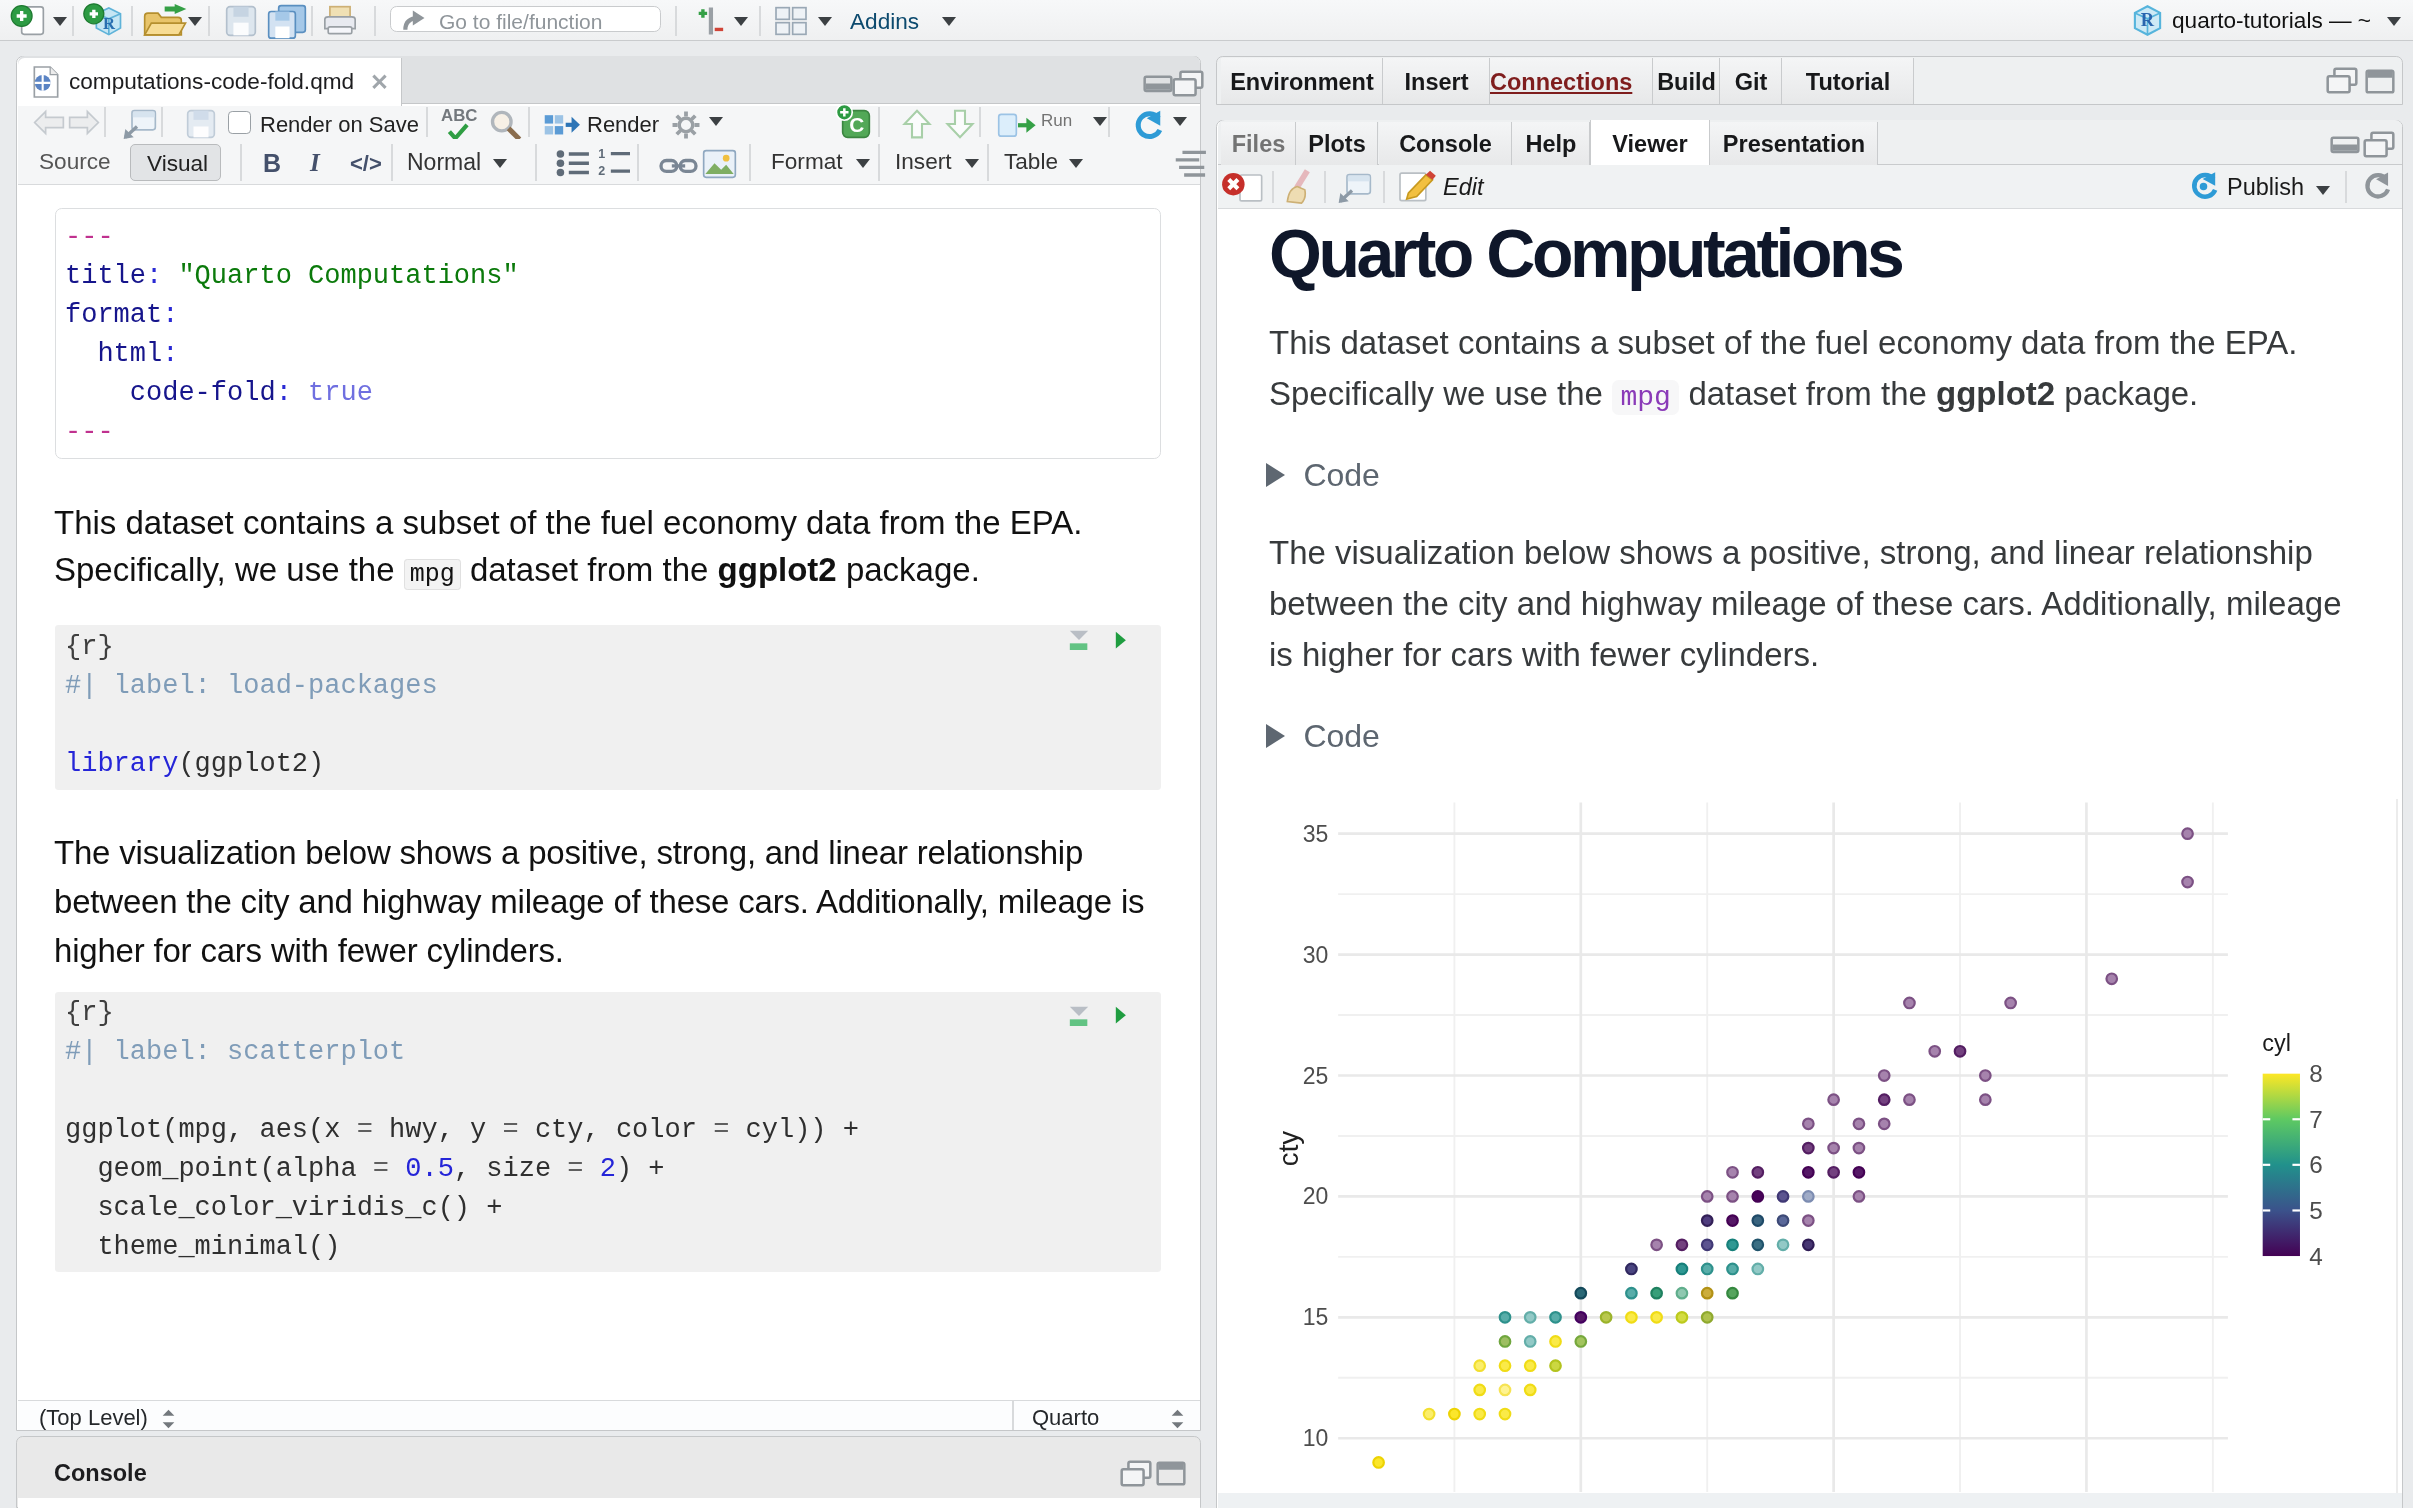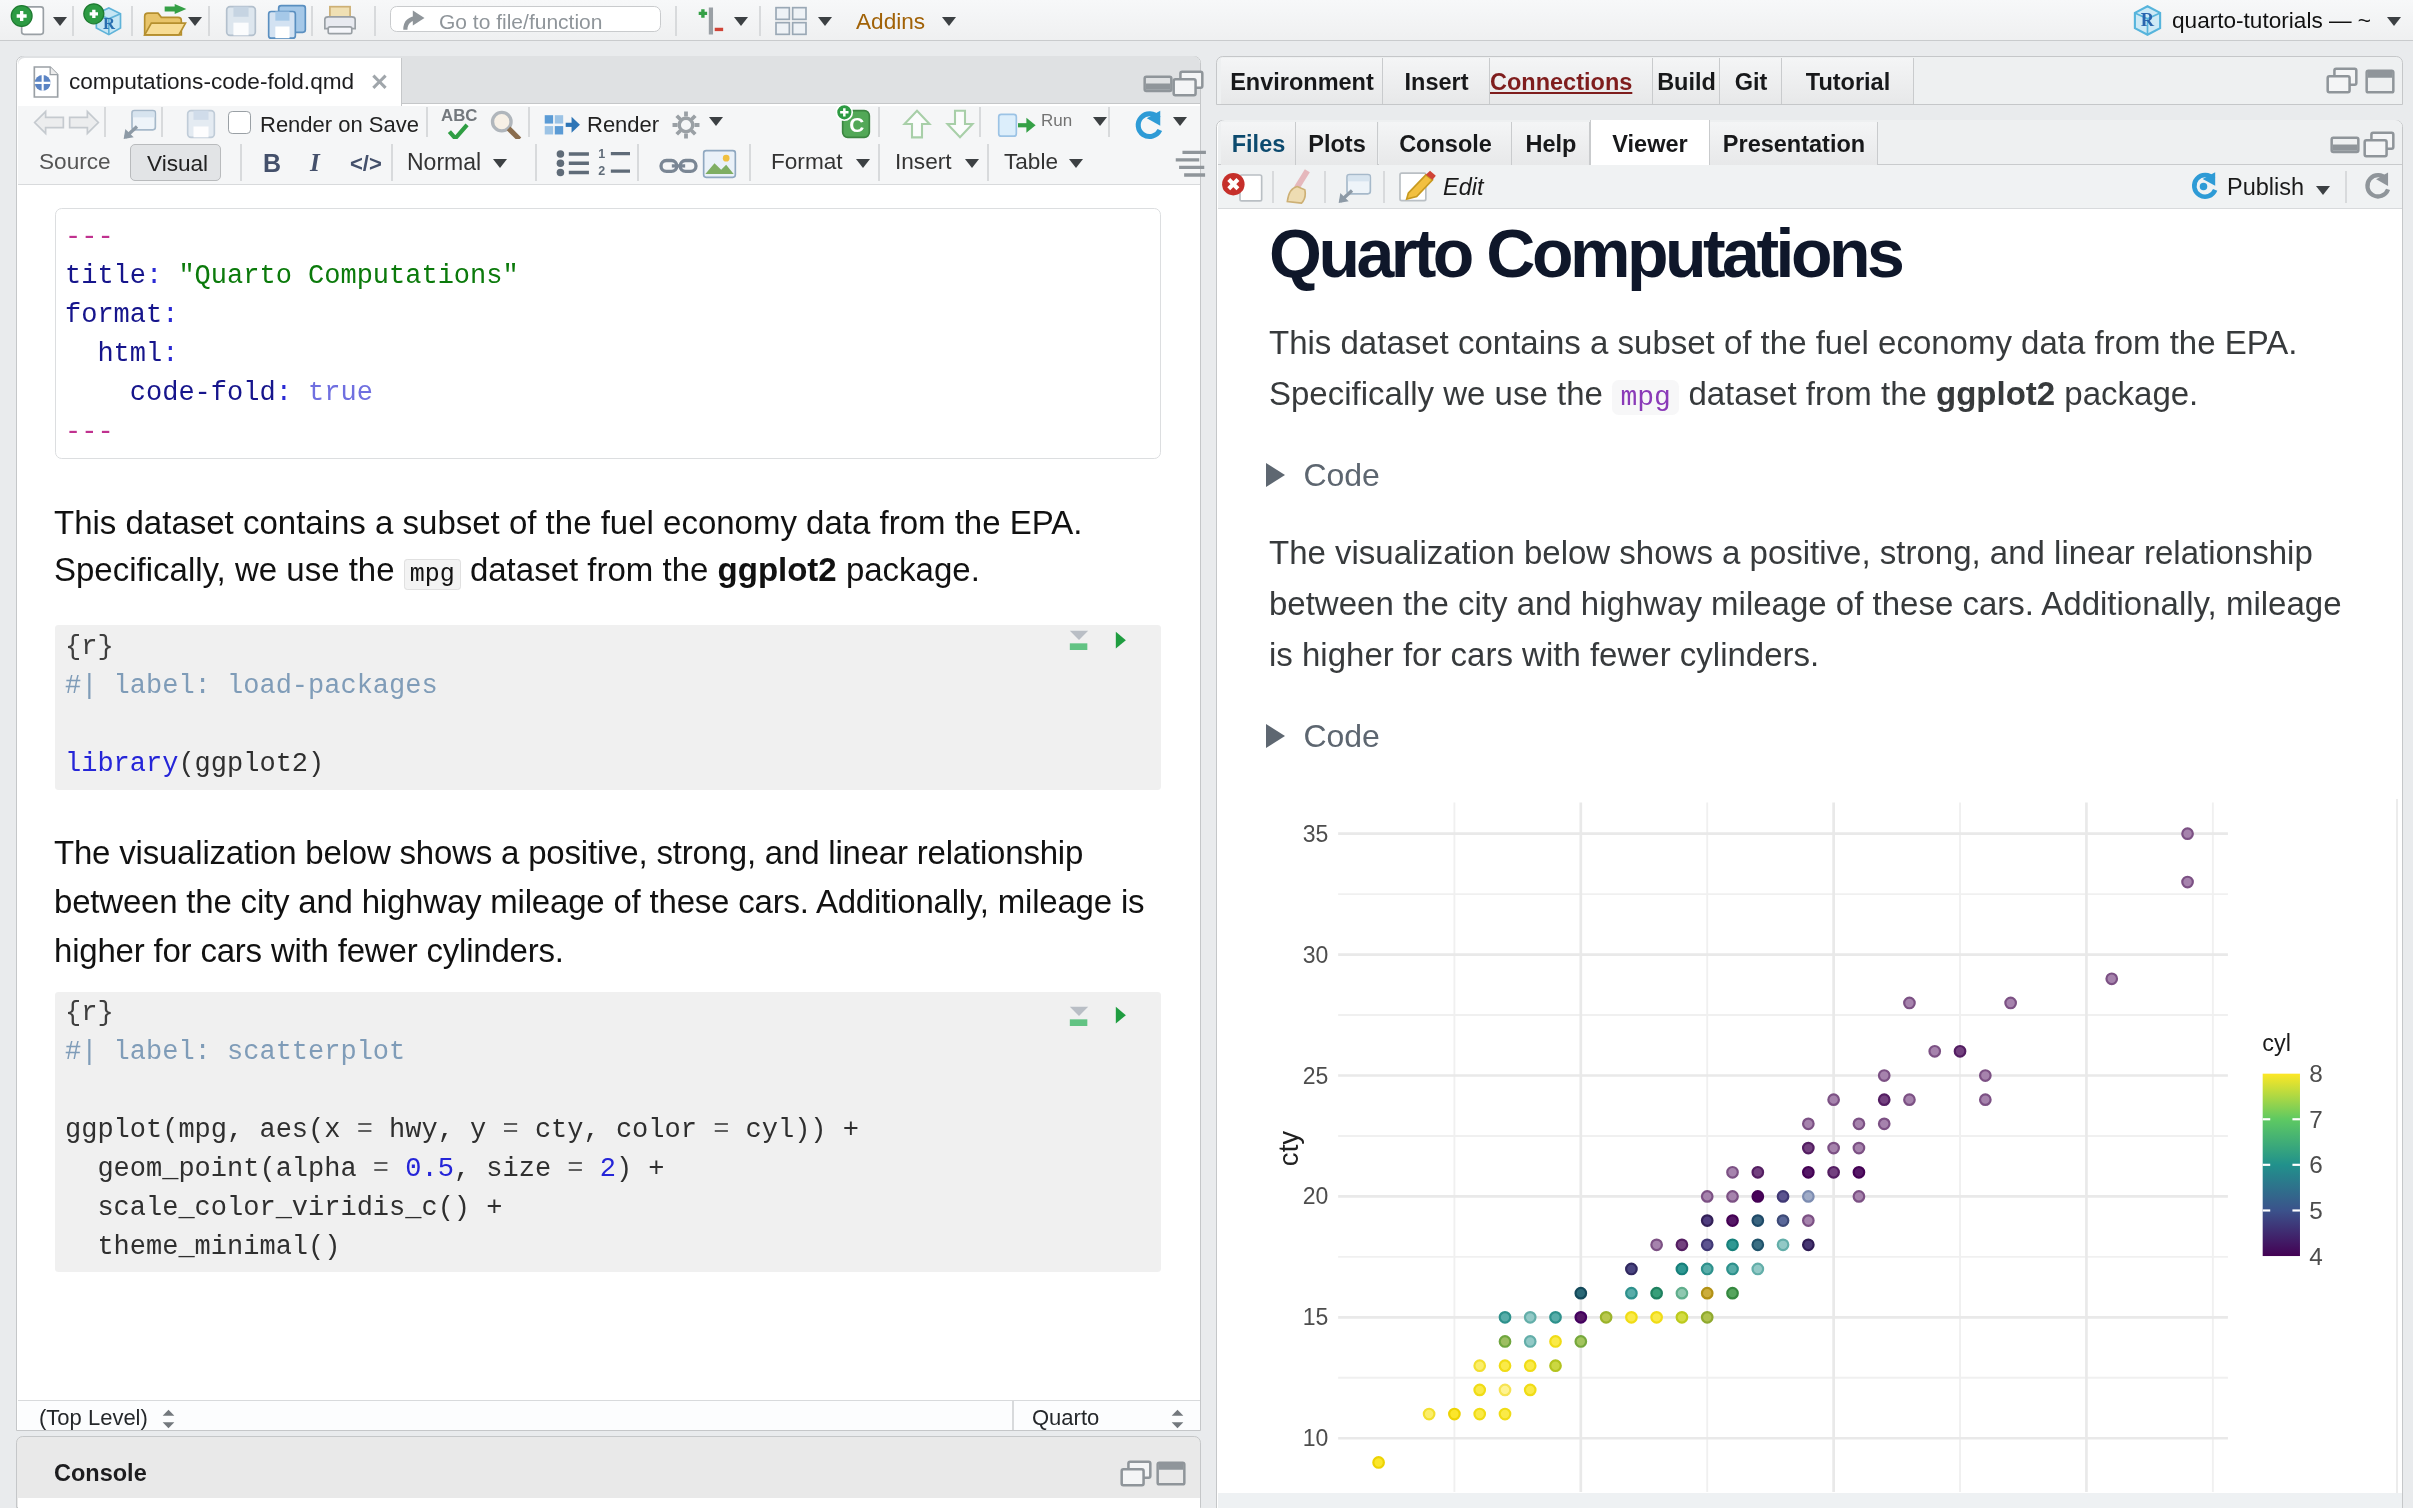--- a/index.html
+++ b/index.html
@@ -65,21 +65,21 @@
 <div class="abs" style="left:759px;top:5.9px;width:1.7px;height:30px;background:#d8dadc;"></div>
 <div class="abs" style="left:774px;top:5.9px;"><svg width="34" height="30" viewBox="0 0 40 36">
       <g fill="#eef2f6" stroke="#9aa8b5" stroke-width="2">
         <rect x="2" y="2" width="16" height="14"></rect>
         <rect x="22" y="2" width="16" height="14"></rect>
         <rect x="2" y="20" width="16" height="14"></rect>
         <rect x="22" y="20" width="16" height="14"></rect>
       </g>
     </svg></div>
 <div class="abs" style="left:818px;top:17px;width:0;height:0;border-left:7.5px solid transparent;border-right:7.5px solid transparent;border-top:9.2px solid #3c4043;"></div>
-<div class="abs" style="left:850px;top:9.2px;font-size:22.6px;color:#a16207;white-space:nowrap;margin-left:6px;">Addins</div>
+<div class="abs" style="left:850px;top:9.2px;font-size:22.6px;color:#0c4a6e;white-space:nowrap;">Addins</div>
 <div class="abs" style="left:942px;top:17px;width:0;height:0;border-left:7.5px solid transparent;border-right:7.5px solid transparent;border-top:9.2px solid #3c4043;"></div>
 <div class="abs" style="left:2129px;top:1.7px;"><svg width="37" height="37" viewBox="0 0 44 44">
       <path d="M7 13 L22 5 L37 13 L37 31 L22 39 L7 31 Z" fill="#cde9f5" stroke="#56b4dc" stroke-width="2.5"></path>
       <path d="M7 13 L22 20 L37 13 M22 20 L22 39" fill="none" stroke="#56b4dc" stroke-width="2"></path>
       <text x="14" y="28" font-size="22" fill="#2a65ae" font-family="Liberation Serif" font-weight="bold">R</text>
     </svg></div>
 <div class="abs" style="left:2172px;top:8.4px;font-size:22.6px;color:#111;white-space:nowrap;">quarto-tutorials — ~</div>
 <div class="abs" style="left:2387px;top:17px;width:0;height:0;border-left:7.5px solid transparent;border-right:7.5px solid transparent;border-top:9.2px solid #3c4043;"></div>
 <div class="abs" style="left:16px;top:56px;width:1185px;height:1375px;background:#fff;border:1.7px solid #c5c7c9;border-radius:6.7px 6.7px 0 0;"></div>
 <div class="abs" style="left:17.6px;top:56px;width:1182px;height:48px;background:#dfe1e3;border-bottom:1.7px solid #c5c7c9;border-radius:6.7px 6.7px 0 0;"></div>
@@ -298,21 +298,21 @@
       <rect x="2" y="11" width="26" height="19" rx="2" fill="#f4f5f6" stroke="#8f959a" stroke-width="3"></rect>
     </svg></div>
 <div class="abs" style="left:2365px;top:69px;"><svg width="30" height="25" viewBox="0 0 36 30">
       <rect x="2" y="2" width="32" height="26" rx="2" fill="none" stroke="#8f959a" stroke-width="3"></rect>
       <rect x="3.5" y="3.5" width="29" height="7" fill="#8f959a"></rect>
     </svg></div>
 <div class="abs" style="left:1216px;top:120px;width:1187px;height:1389px;background:#fff;border:1.7px solid #c5c7c9;border-radius:6.7px 6.7px 0 0;"></div>
 <div class="abs" style="left:1218px;top:120px;width:1184px;height:45px;background:#eef0f1;border-bottom:1.7px solid #c9cbcd;border-radius:6.7px 6.7px 0 0;"></div>
 <div class="abs" style="left:1221px;top:122px;width:75px;height:44px;background:linear-gradient(#f4f5f6,#e7e8e9);border-right:1.7px solid #c9cbcd;"></div>
 <div class="abs" style="left:1221px;top:131px;">
-    <div style="width:75px;text-align:center;font-size:23.5px;font-weight:bold;color:#0c4a6e;">Files</div>
+    <div style="width:75px;text-align:center;font-size:23.5px;font-weight:bold;color:#737373;">Files</div>
   </div>
 <div class="abs" style="left:1296px;top:122px;width:82px;height:44px;background:linear-gradient(#f4f5f6,#e7e8e9);border-right:1.7px solid #c9cbcd;"></div>
 <div class="abs" style="left:1296px;top:131px;">
     <div style="width:82px;text-align:center;font-size:23.5px;font-weight:bold;color:#17181a;">Plots</div>
   </div>
 <div class="abs" style="left:1379px;top:122px;width:133px;height:44px;background:linear-gradient(#f4f5f6,#e7e8e9);border-right:1.7px solid #c9cbcd;"></div>
 <div class="abs" style="left:1379px;top:131px;">
     <div style="width:133px;text-align:center;font-size:23.5px;font-weight:bold;color:#17181a;">Console</div>
   </div>
 <div class="abs" style="left:1512px;top:122px;width:78px;height:44px;background:linear-gradient(#f4f5f6,#e7e8e9);border-right:1.7px solid #c9cbcd;"></div>

